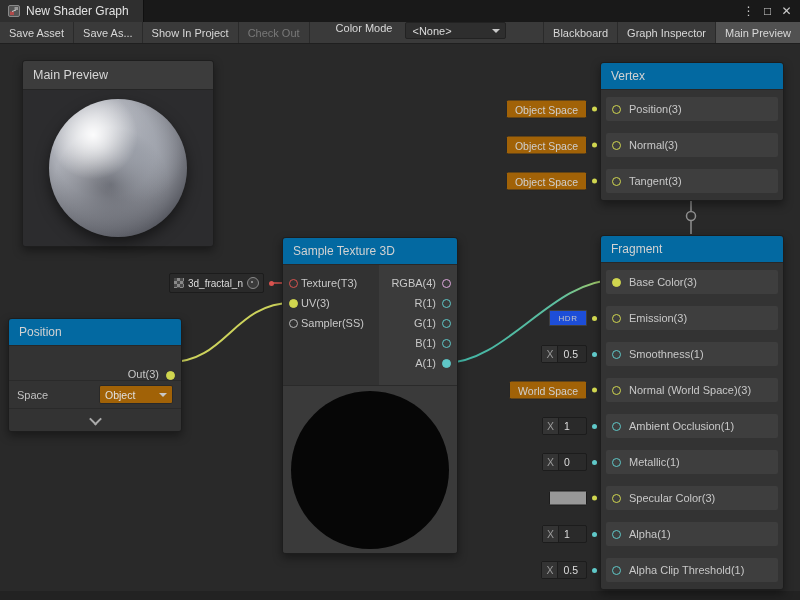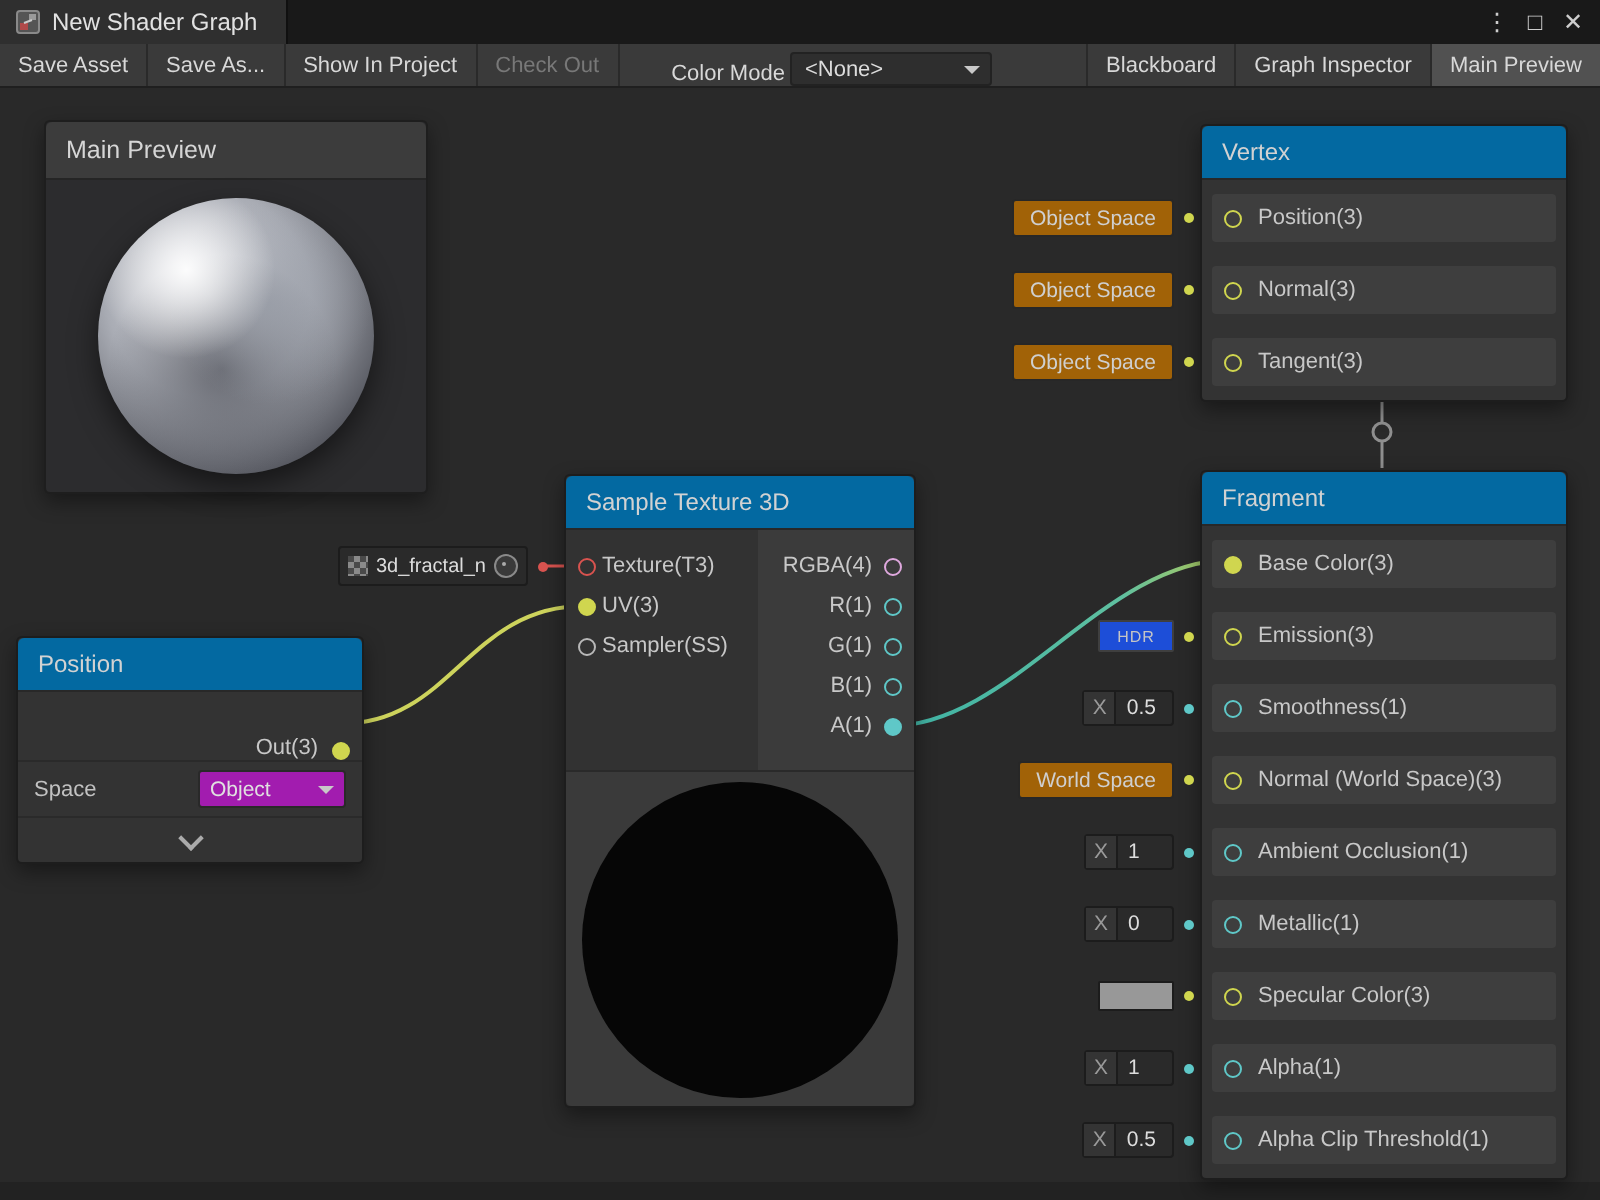--- a/index.html
+++ b/index.html
@@ -11,21 +11,21 @@
   .tab{display:flex;align-items:center;gap:6px;background:#2f2f2f;padding:0 14px 0 8px;font-size:12px;color:#e2e2e2;border-right:1px solid #101010;}
   .tabicon{width:12px;height:12px;flex:none;}
   .winctl{margin-left:auto;display:flex;align-items:center;padding-right:4px;}
   .winctl span{width:19px;text-align:center;font-size:12px;color:#cdcdcd;line-height:22px;}
 
   
   .toolbar{position:absolute;top:22px;left:0;right:0;height:21px;background:#3a3a3a;border-bottom:1px solid #1f1f1f;
            display:flex;align-items:stretch;font-size:11px;color:#d8d8d8;z-index:5;}
   .tbtn{display:flex;align-items:center;padding:0 9px;border-right:1px solid #2a2a2a;}
   .tbtn.disabled{color:#787878;}
-  .cm-group{display:flex;align-items:flex-end;gap:3px;margin-left:26px;}
+  .cm-group{display:flex;align-items:flex-start;gap:13px;margin-left:26px;}
   .dd2{display:flex;align-items:center;justify-content:space-between;background:#2e2e2e;border:1px solid #222;
        border-radius:2px;height:15px;min-width:88px;padding:0 5px 0 6px;color:#dcdcdc;}
   .rgroup{margin-left:auto;display:flex;align-items:stretch;}
   .rgroup .tbtn{border-right:none;border-left:1px solid #2a2a2a;}
   .tbtn.active{background:#515151;}
   .caret{width:0;height:0;border-left:4px solid transparent;border-right:4px solid transparent;border-top:4px solid #c8c8c8;flex:none;}
 
   
   .canvas{position:absolute;top:43px;left:0;right:0;bottom:0;}
   .wires{position:absolute;inset:0;z-index:1;pointer-events:none;}
@@ -68,21 +68,21 @@
     background-image:linear-gradient(45deg,#8a8a8a 25%,transparent 25%,transparent 75%,#8a8a8a 75%),
                      linear-gradient(45deg,#8a8a8a 25%,#4a4a4a 25%,#4a4a4a 75%,#8a8a8a 75%);
     background-size:6px 6px;background-position:0 0,3px 3px;}
   .objpicker{width:10px;height:10px;border-radius:50%;border:1px solid #8a8a8a;background:#3a3a3a;position:relative;flex:none;}
   .objpicker::after{content:"";position:absolute;left:3px;top:3px;width:2px;height:2px;border-radius:50%;background:#aaa;}
 
   
   .pos-node{left:8px;top:318px;width:172px;}
   .outrow{height:34px;display:flex;align-items:flex-end;justify-content:flex-end;gap:7px;padding:0 6px;font-size:11px;color:#c6c6c6;}
   .sprow{height:27px;display:flex;align-items:center;justify-content:space-between;padding:0 8px;border-top:1px solid #2a2a2a;font-size:11px;color:#c2c2c2;}
-  .dd{display:flex;align-items:center;justify-content:space-between;gap:8px;width:62px;height:17px;background:#a21caf;border:1px solid #292929;border-radius:2px;padding:0 5px;font-size:10.5px;color:#e0e0e0;}
+  .dd{display:flex;align-items:center;justify-content:space-between;gap:8px;width:62px;height:17px;background:#a16207;border:1px solid #292929;border-radius:2px;padding:0 5px;font-size:10.5px;color:#e0e0e0;}
   .expander{height:22px;display:flex;align-items:center;justify-content:center;border-top:1px solid #2a2a2a;}
   .chev{width:7px;height:7px;border-right:2px solid #ababab;border-bottom:2px solid #ababab;transform:rotate(45deg) translate(-1px,-1px);}
 
   
   .preview-panel{position:absolute;left:22px;top:60px;width:190px;background:#2c2c2e;border:1px solid #1e1e1e;border-radius:3px;z-index:2;box-shadow:0 4px 10px rgba(0,0,0,.4);}
   .panel-title{background:#3c3c3c;padding:7px 10px;font-size:12.5px;color:#d6d6d6;border-bottom:1px solid #252525;border-radius:3px 3px 0 0;}
   .panel-body{height:156px;display:flex;align-items:center;justify-content:center;}
   .sphere{width:138px;height:138px;border-radius:50%;
     background:
       radial-gradient(circle at 32% 26%, rgba(255,255,255,.95), rgba(255,255,255,0) 32%),

